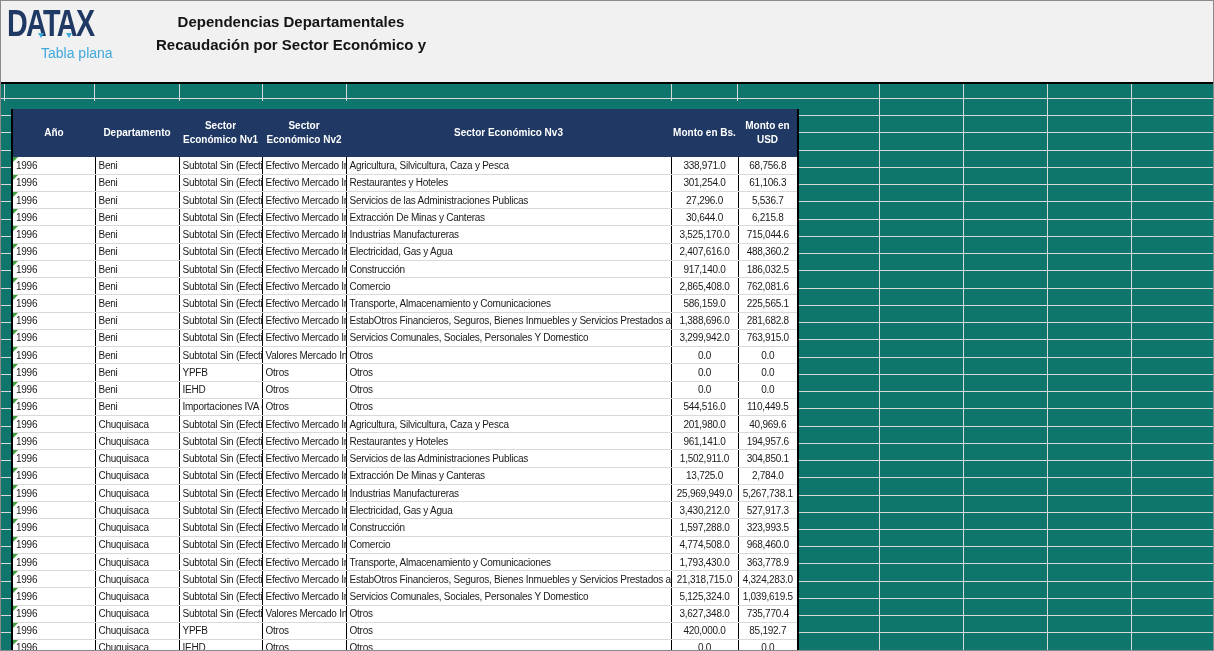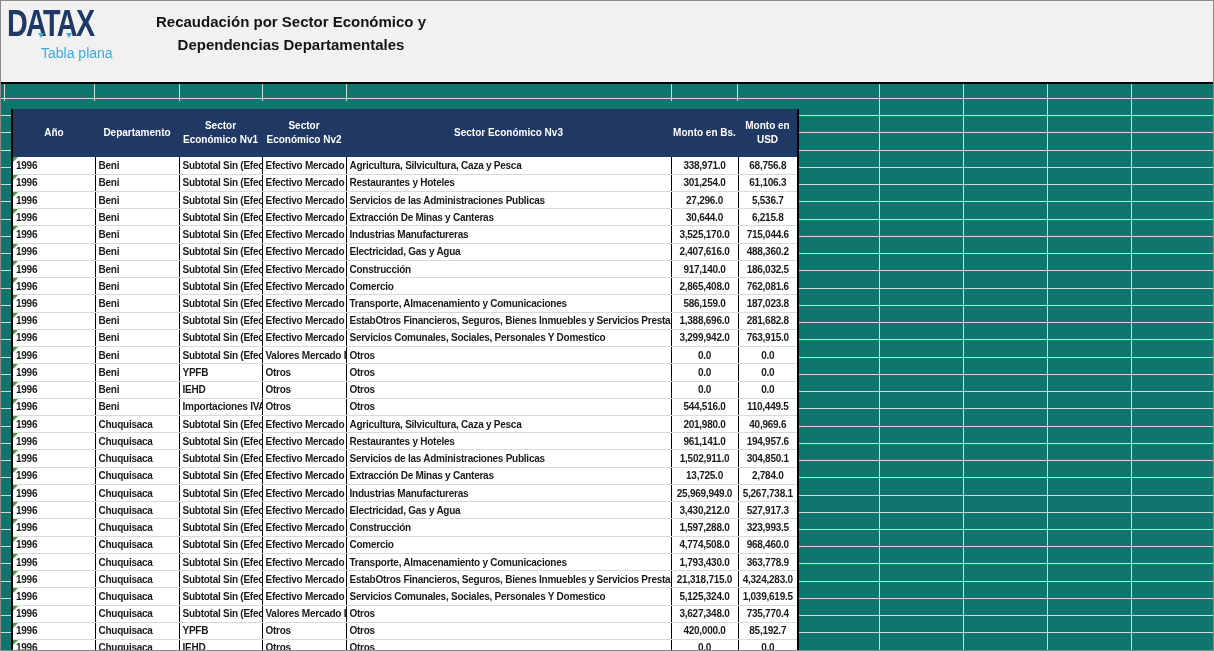--- a/index.html
+++ b/index.html
@@ -90,21 +90,21 @@
     color: #ffffff;
     font-size: 10px;
     font-weight: 700;
     height: 48px;
     vertical-align: middle;
     text-align: center;
     line-height: 1.45;
     padding: 0 2px;
     border: none;
   }
-  .sheet-table tbody tr { height: 17.24px; font-weight: bold; }
+  .sheet-table tbody tr { height: 17.24px; }
   .sheet-table tbody td {
     position: relative;
     background: #ffffff;
     font-size: 10px;
     letter-spacing: -0.25px;
     color: #1a1a1a;
     white-space: nowrap;
     overflow: hidden;
     padding: 0 2px 0 3px;
     vertical-align: middle;
@@ -127,22 +127,22 @@
 <div class="screen">
 
   <div class="top-band">
     <div class="logo">
       <div class="logo-name">DATAX</div>
       <span class="logo-tick t1"></span>
       <span class="logo-tick t2"></span>
       <div class="logo-tagline">Tabla plana</div>
     </div>
     <div class="report-title">
+      <div>Dependencias Departamentales</div>
       <div>Recaudación por Sector Económico y</div>
-      <div>Dependencias Departamentales</div>
     </div>
   </div>
 
   <div class="h-gridlines"></div>
   <div class="v-grid short" style="left:3px"></div>
   <div class="v-grid short" style="left:93px"></div>
   <div class="v-grid short" style="left:178px"></div>
   <div class="v-grid short" style="left:261px"></div>
   <div class="v-grid short" style="left:345px"></div>
   <div class="v-grid short" style="left:670px"></div>
@@ -246,21 +246,21 @@
           <td class="num">2,865,408.0</td>
           <td class="num">762,081.6</td>
         </tr>
         <tr>
           <td><span class="err-marker"></span><span>1996</span></td>
           <td>Beni</td>
           <td>Subtotal Sin (Efectivo</td>
           <td>Efectivo Mercado Inte</td>
           <td>Transporte, Almacenamiento y Comunicaciones</td>
           <td class="num">586,159.0</td>
-          <td class="num">187,023.8</td>
+          <td class="num">225,565.1</td>
         </tr>
         <tr>
           <td><span class="err-marker"></span><span>1996</span></td>
           <td>Beni</td>
           <td>Subtotal Sin (Efectivo</td>
           <td>Efectivo Mercado Inte</td>
           <td>EstabOtros Financieros, Seguros, Bienes Inmuebles y Servicios Prestados a las Empre</td>
           <td class="num">1,388,696.0</td>
           <td class="num">281,682.8</td>
         </tr>

